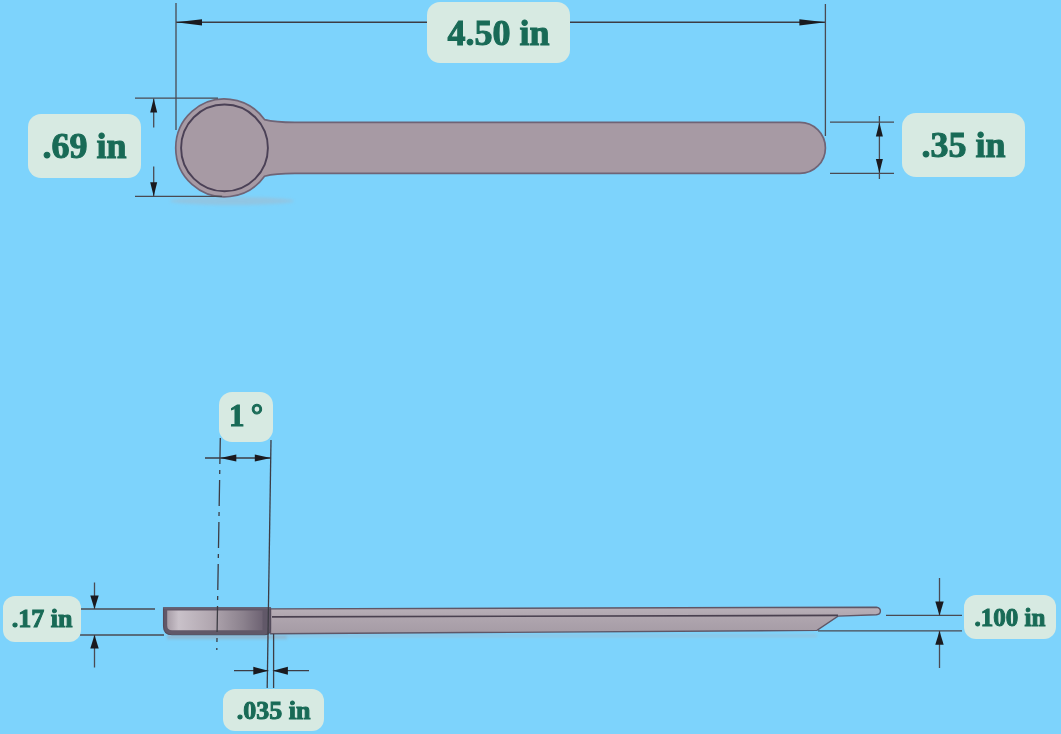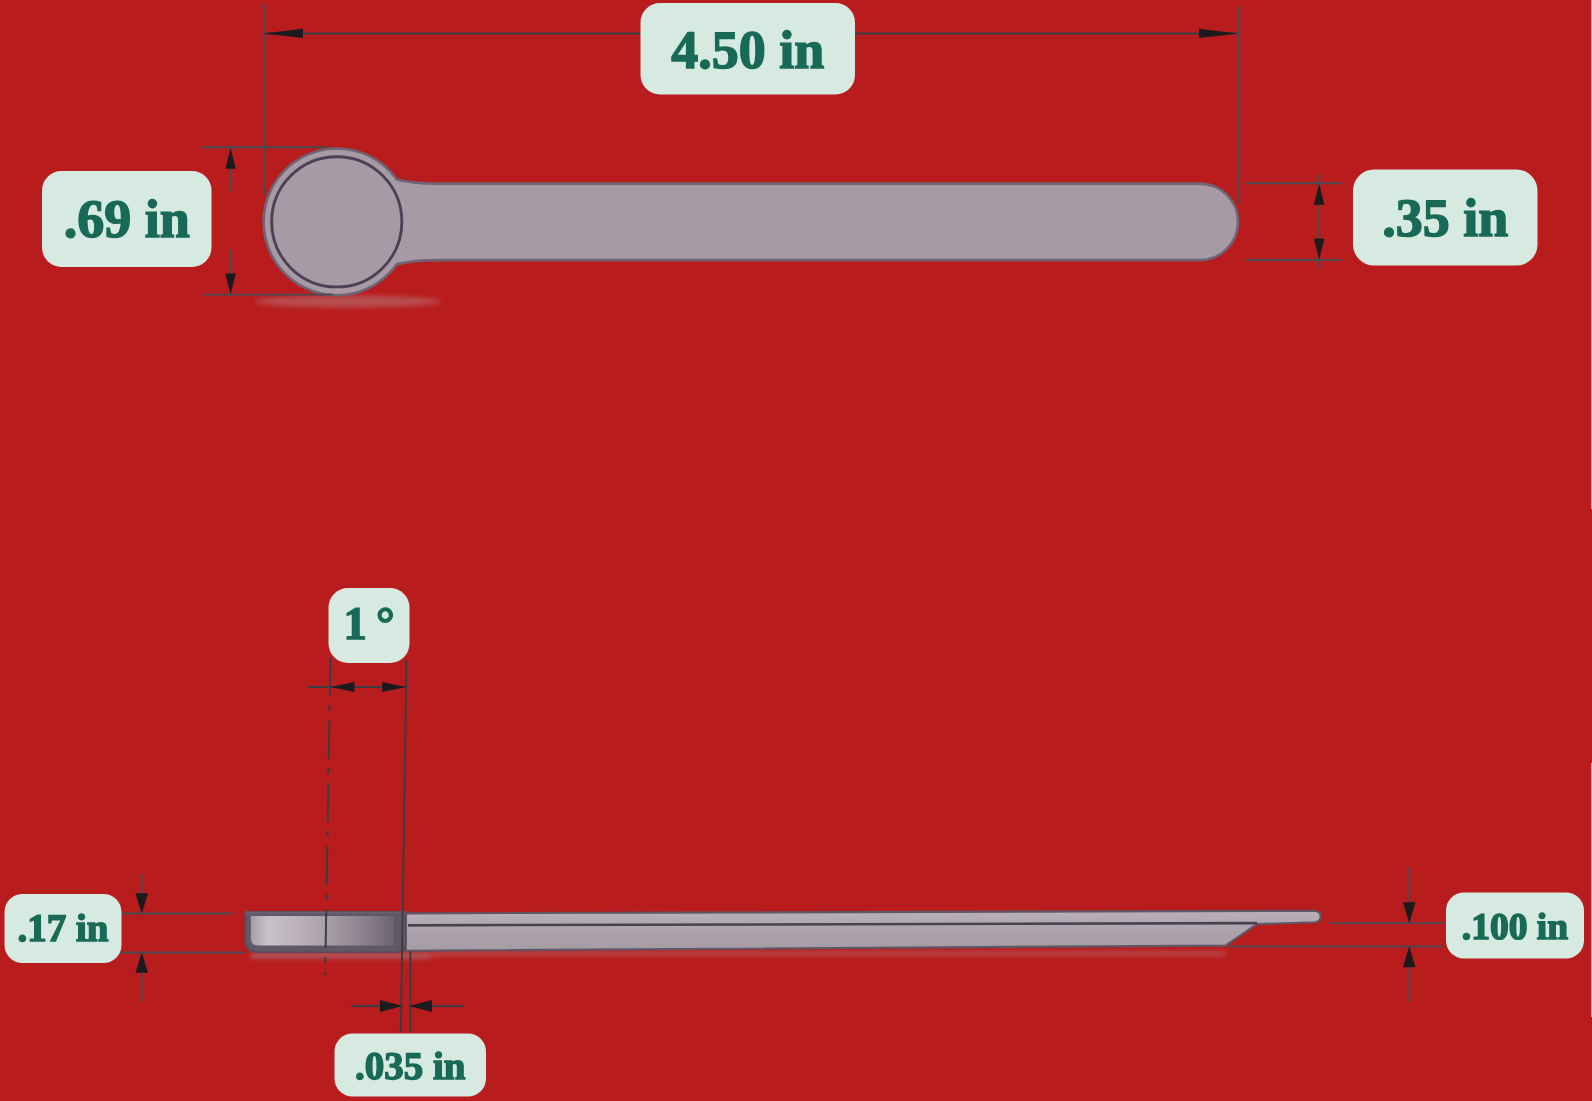--- a/index.html
+++ b/index.html
@@ -1,16 +1,16 @@
 <!DOCTYPE html>
 <html><head>
 <meta charset="utf-8">
 <style>
   html,body{margin:0;padding:0;background:#ffffff;}
-  .page{width:1061px;height:734px;position:relative;overflow:hidden;background:#b91c1c;
+  .page{width:1061px;height:734px;position:relative;overflow:hidden;background:#7dd3fc;
         font-family:"Liberation Serif", serif;}
   text{font-family:"Liberation Serif", serif;font-weight:bold;fill:#186a56;stroke:#186a56;stroke-width:1;paint-order:stroke;}
 </style>
 </head>
 <body>
 <div class="page">
 <svg width="1061" height="734" viewBox="0 0 1061 734">
   <defs>
     <linearGradient id="cupGrad" x1="0" y1="0" x2="1" y2="0">
       <stop offset="0" stop-color="#a79da7"></stop>

